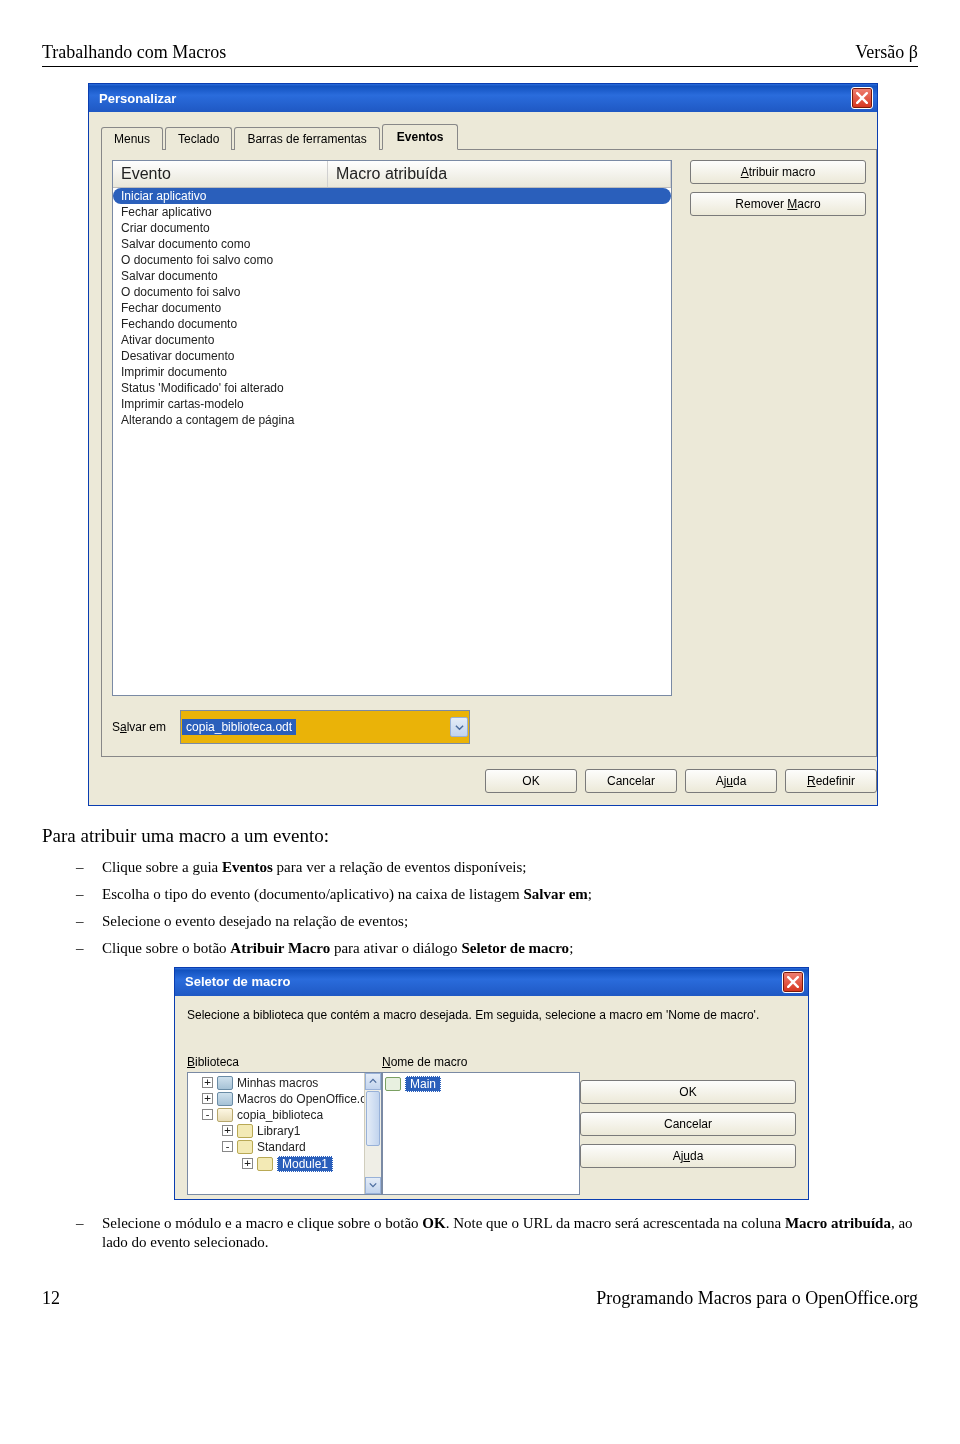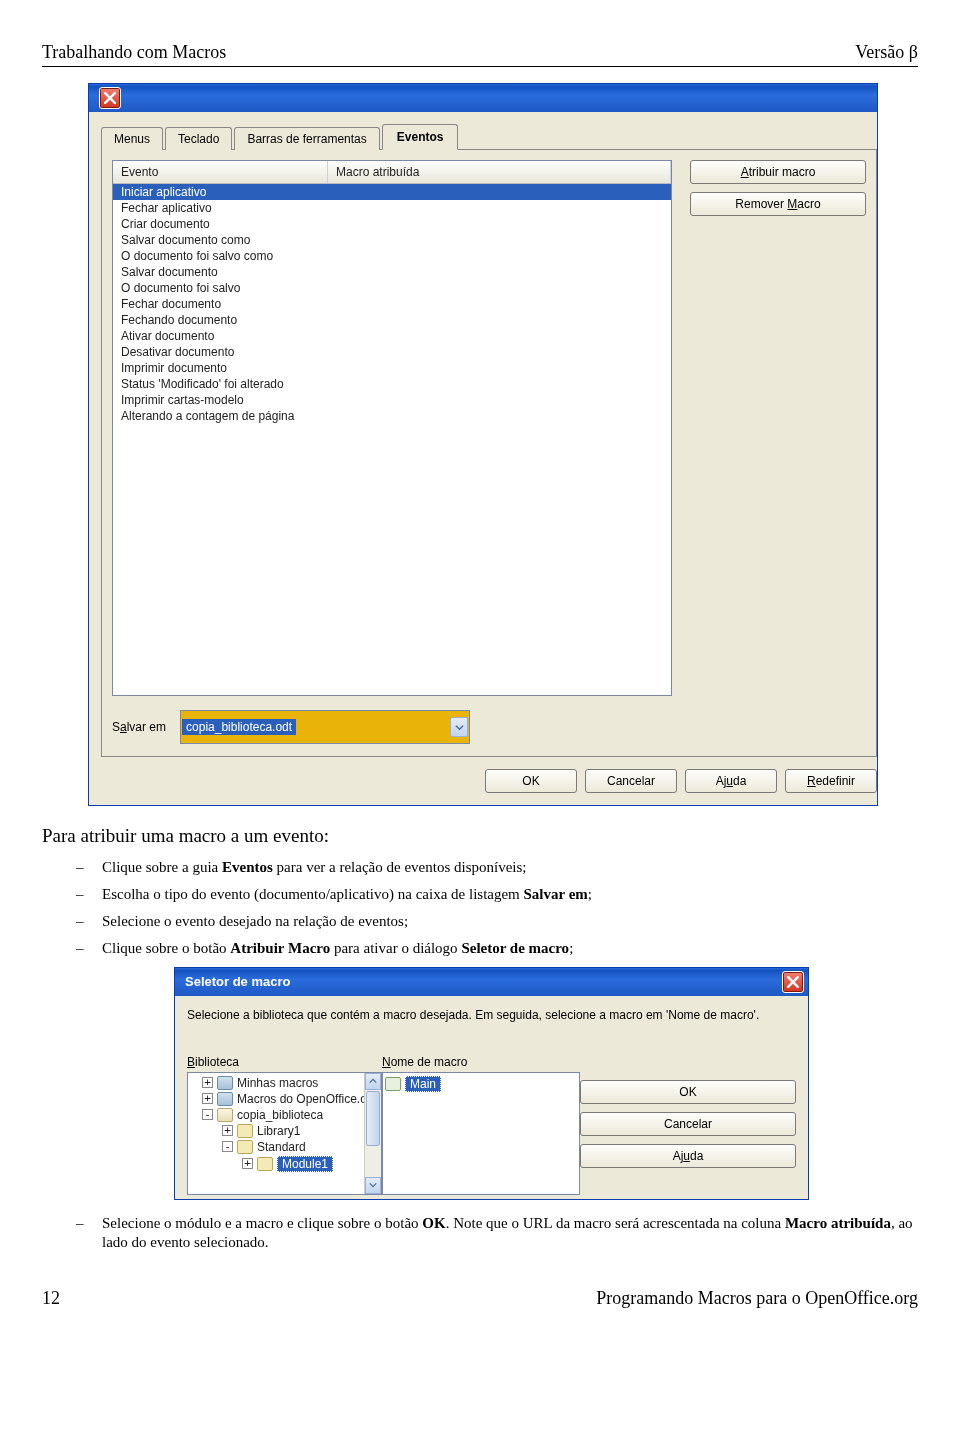--- a/index.html
+++ b/index.html
@@ -24,27 +24,27 @@
 
   .tab-strip { display: flex; align-items: flex-end; border-bottom: 1px solid #888; position: relative; height: 28px; margin-bottom: 0; }
   .tab { background: #ece9d8; border: 1px solid #888; border-bottom: none; border-top-left-radius: 3px; border-top-right-radius: 3px; padding: 4px 12px; margin-right: 2px; font-size: 12px; cursor: pointer; position: relative; top: 1px; }
   .tab.active { background: #ece9d8; font-weight: bold; padding: 5px 14px; z-index: 2; border-bottom: 1px solid #ece9d8; top: 1px; }
   .tab-panel { border: 1px solid #888; border-top: none; padding: 10px 10px 12px 10px; background: #ece9d8; }
 
   .inner-row { display: flex; gap: 18px; }
   .list-wrap { flex: 1; border: 1px solid #7a8aa4; background: #fff; height: 536px; overflow: hidden; }
   .side-buttons { display: flex; flex-direction: column; gap: 8px; width: 176px; }
 
-  .list-head { display: flex; background: linear-gradient(#fefefe,#e9e7da); border-bottom: 1px solid #bdbdbd; font-size: 12px; color: #222; }
+  .list-head { display: flex; background: linear-gradient(#fefefe,#e9e7da); border-bottom: 1px solid #bdbdbd; font-size: 16px; color: #222; }
   .list-head .col { padding: 4px 8px; border-right: 1px solid #d0d0d0; }
   .list-head .c1 { width: 215px; }
   .list-head .c2 { flex: 1; }
   .list-body { font-size: 12px; color: #222; }
   .list-row { padding: 1px 8px; white-space: nowrap; }
-  .list-row.sel { background: #2a5fbb; color: #fff; }
+  .list-row.sel { background: #2a5fbb; color: #fff; border-radius: 8px; }
 
   .xp-btn { background: linear-gradient(#fdfdfc,#ece9d8); border: 1px solid #7a7a7a; border-radius: 3px; padding: 4px 8px; font-family: Tahoma, Arial, sans-serif; font-size: 12px; text-align: center; cursor: pointer; min-width: 92px; }
   .xp-btn .u { text-decoration: underline; }
 
   .save-row { display: flex; align-items: center; gap: 14px; margin-top: 14px; font-size: 12px; }
   .save-row .u { text-decoration: underline; }
   .select-xp { flex: 0 0 290px; display: flex; align-items: center; border: 1px solid #7a8aa4; background: #eab308; height: 34px; }
   .select-xp .sel-text { flex: 1; height: 100%; display: flex; align-items: center; }
   .select-xp .sel-inner { background: #2a5fbb; color: #fff; padding: 1px 4px; margin: 1px; }
   .select-xp .sel-arrow { width: 18px; height: 20px; margin: 1px; background: linear-gradient(#e4ecf7,#c2d4ee); border: 1px solid #98b1d8; border-radius: 2px; display: flex; align-items: center; justify-content: center; }
@@ -83,20 +83,21 @@
 <div class="page">
 
   <div class="page-head">
     <span>Trabalhando com Macros</span>
     <span>Versão  β</span>
   </div>
   <hr class="hr">
 
   <div class="xp-shell">
     <div class="xp-titlebar">
+      <span class="xp-title">Personalizar</span>
       <span class="xp-close">
         <svg viewBox="0 0 10 10">
             <path d="M1 1 L9 9 M9 1 L1 9" stroke="#fff" stroke-width="2" stroke-linecap="round"></path>
           </svg>
       </span>
     </div>
     <div class="xp-body">
       <div class="tab-strip">
         <div class="tab">Menus</div>
         <div class="tab">Teclado</div>

